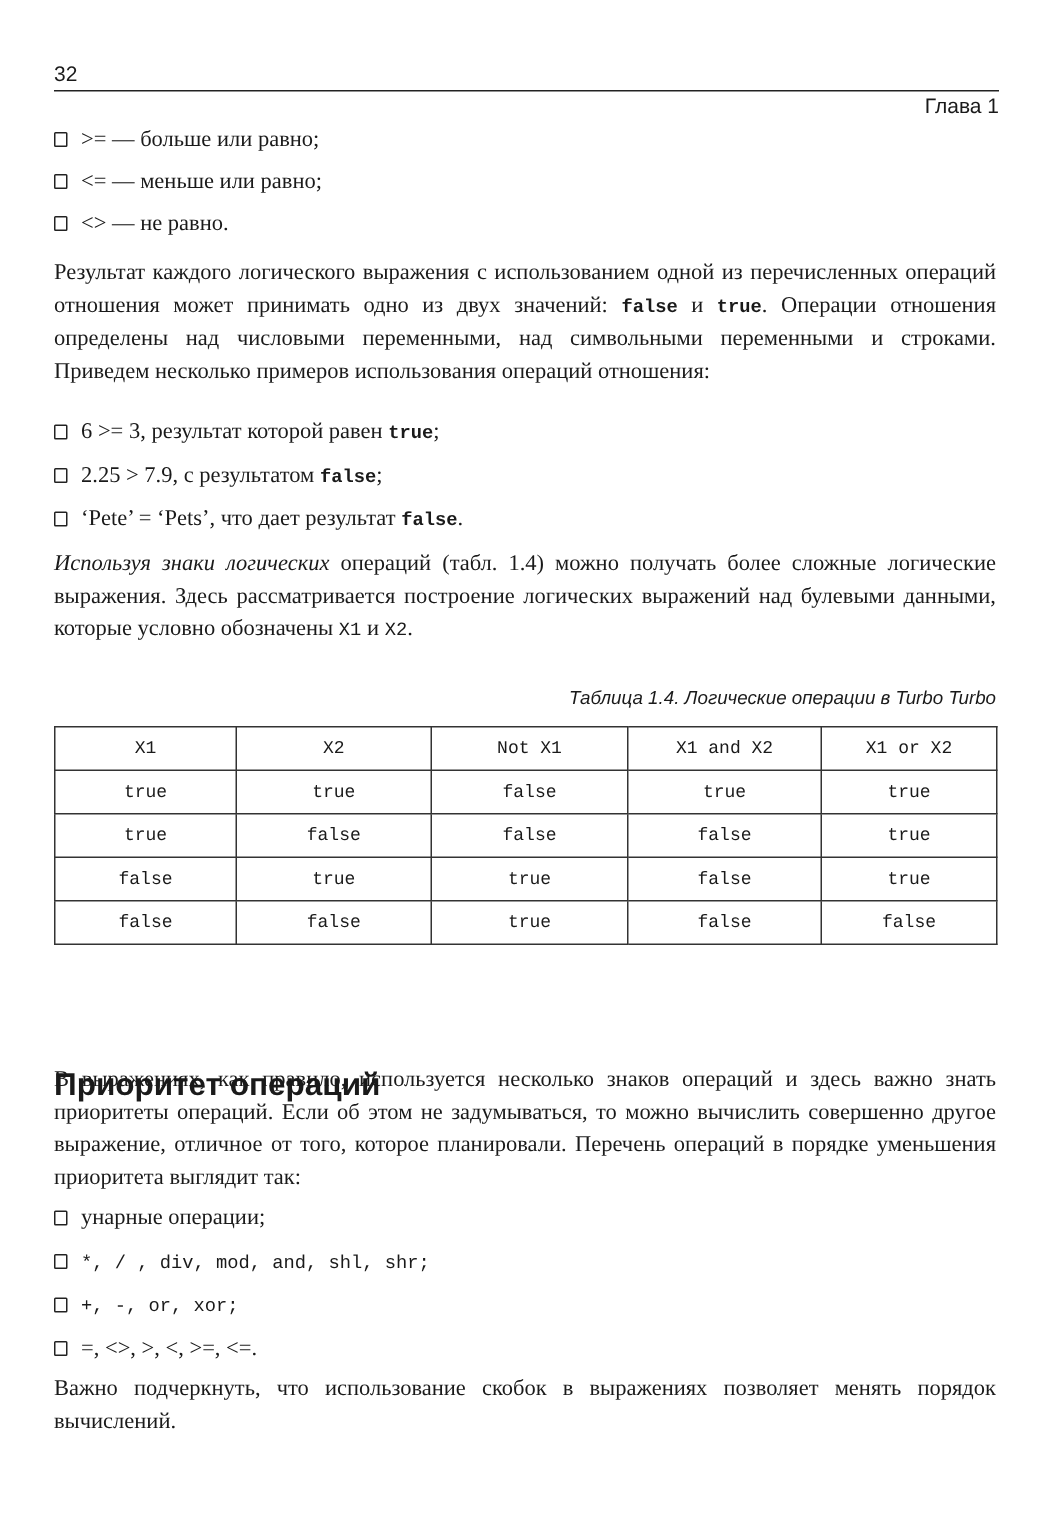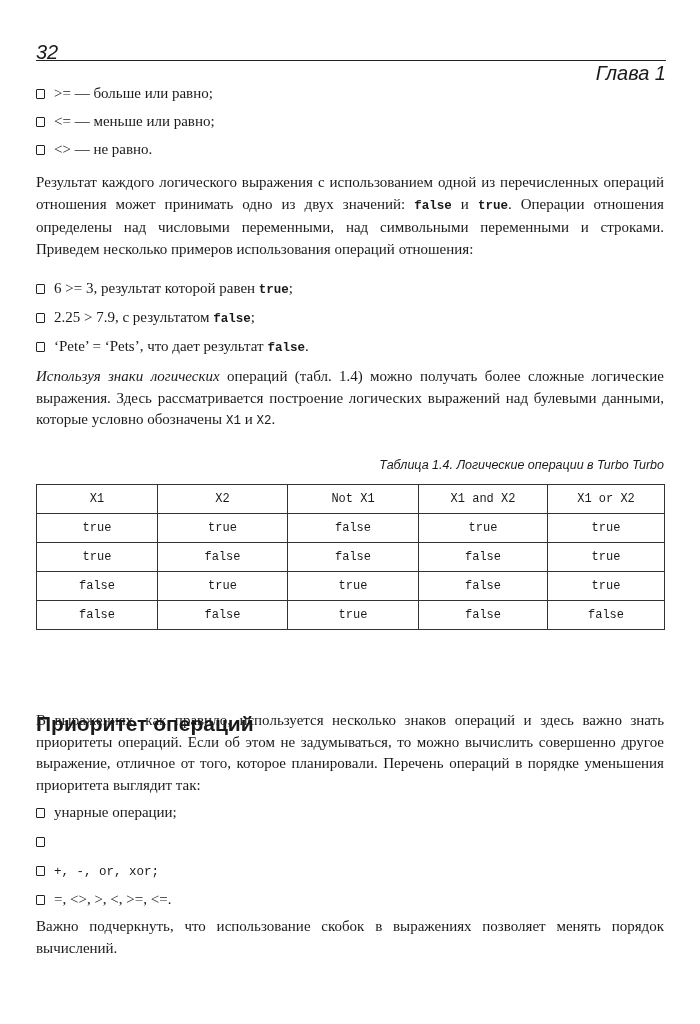--- a/index.html
+++ b/index.html
@@ -1,20 +1,20 @@
 <!DOCTYPE html>
 <html><head>
 <meta charset="utf-8">
 <style>
   html, body { margin:0; padding:0; background:#ffffff; }
   body { width:700px; height:1024px; position:relative; overflow:hidden; color:#1a1a1a;
          font-family:"Liberation Serif", serif; }
   .hdr { position:absolute; left:36px; right:34px; top:40px; height:20px;
          border-bottom:1.5px solid #222; font-family:"Liberation Sans", sans-serif;
-         font-style:italic; font-size:20px; }
+         font-size:14px; }
   .hdr .pn { position:absolute; left:0; top:1px; }
   .hdr .ch { position:absolute; right:0; top:1px;margin-top:21px; }
   .bul { position:absolute; left:36px; font-size:15px; line-height:18px; white-space:nowrap; }
   .box { display:inline-block; width:9px; height:10px; border:1.6px solid #222; border-radius:1px;
          margin-right:9px; vertical-align:-1px; box-sizing:border-box; }
   .para { position:absolute; left:36px; width:628px; font-size:15px; line-height:21.5px;
           text-align:justify; }
   .mono { font-family:"Liberation Mono", monospace; font-size:12.5px; font-weight:bold; }
   .monol { font-family:"Liberation Mono", monospace; font-size:12.5px; }
   .caption { position:absolute; right:36px; top:458px; font-family:"Liberation Sans", sans-serif;
@@ -111,21 +111,21 @@
 <h2 class="sect">Приоритет операций</h2>
 
 <div class="para" style="top:710px">
   <span>В выражениях, как правило, используется несколько знаков операций и здесь важно знать приоритеты операций. Если об этом не задумываться, то можно вычислить совершенно другое выражение, отличное от того, которое планировали. Перечень операций в порядке уменьшения приоритета выглядит так:</span>
 </div>
 
 <div class="bul" style="top:803px">
   <span class="box"></span><span>унарные операции;</span>
 </div>
 <div class="bul" style="top:832px">
-  <span class="box"></span>
+  <span class="box"></span><span class="mono" style="font-weight:normal">*, / , div, mod, and, shl, shr;</span>
 </div>
 <div class="bul" style="top:861px">
   <span class="box"></span><span class="mono" style="font-weight:normal">+, -, or, xor;</span>
 </div>
 <div class="bul" style="top:890px">
   <span class="box"></span><span>=, &lt;&gt;, &gt;, &lt;, &gt;=, &lt;=.</span>
 </div>
 
 <div class="para" style="top:916px">
   <span>Важно подчеркнуть, что использование скобок в выражениях позволяет менять порядок вычислений.</span>

